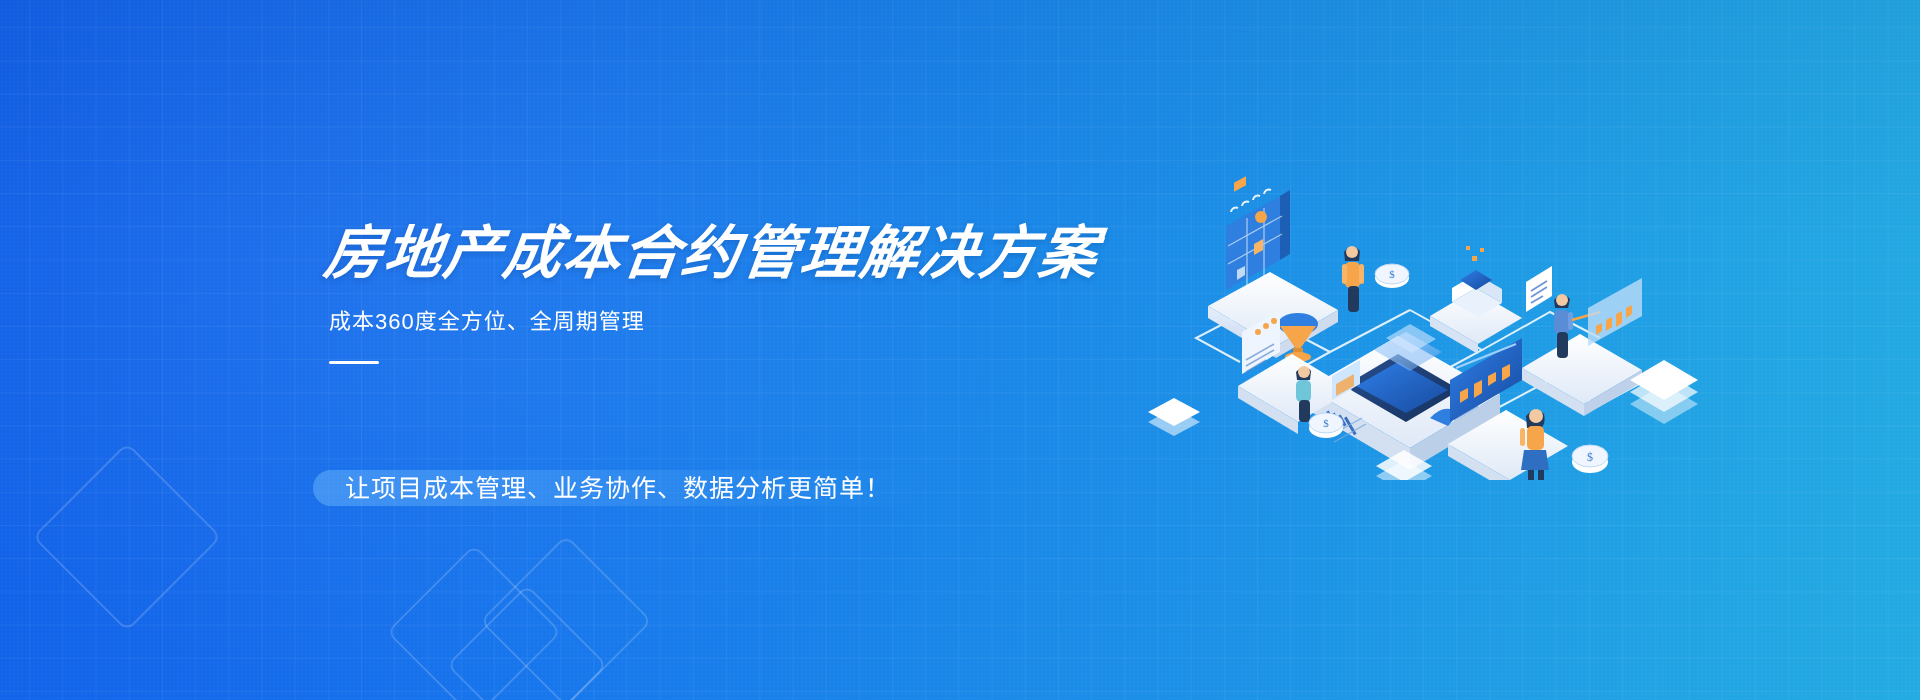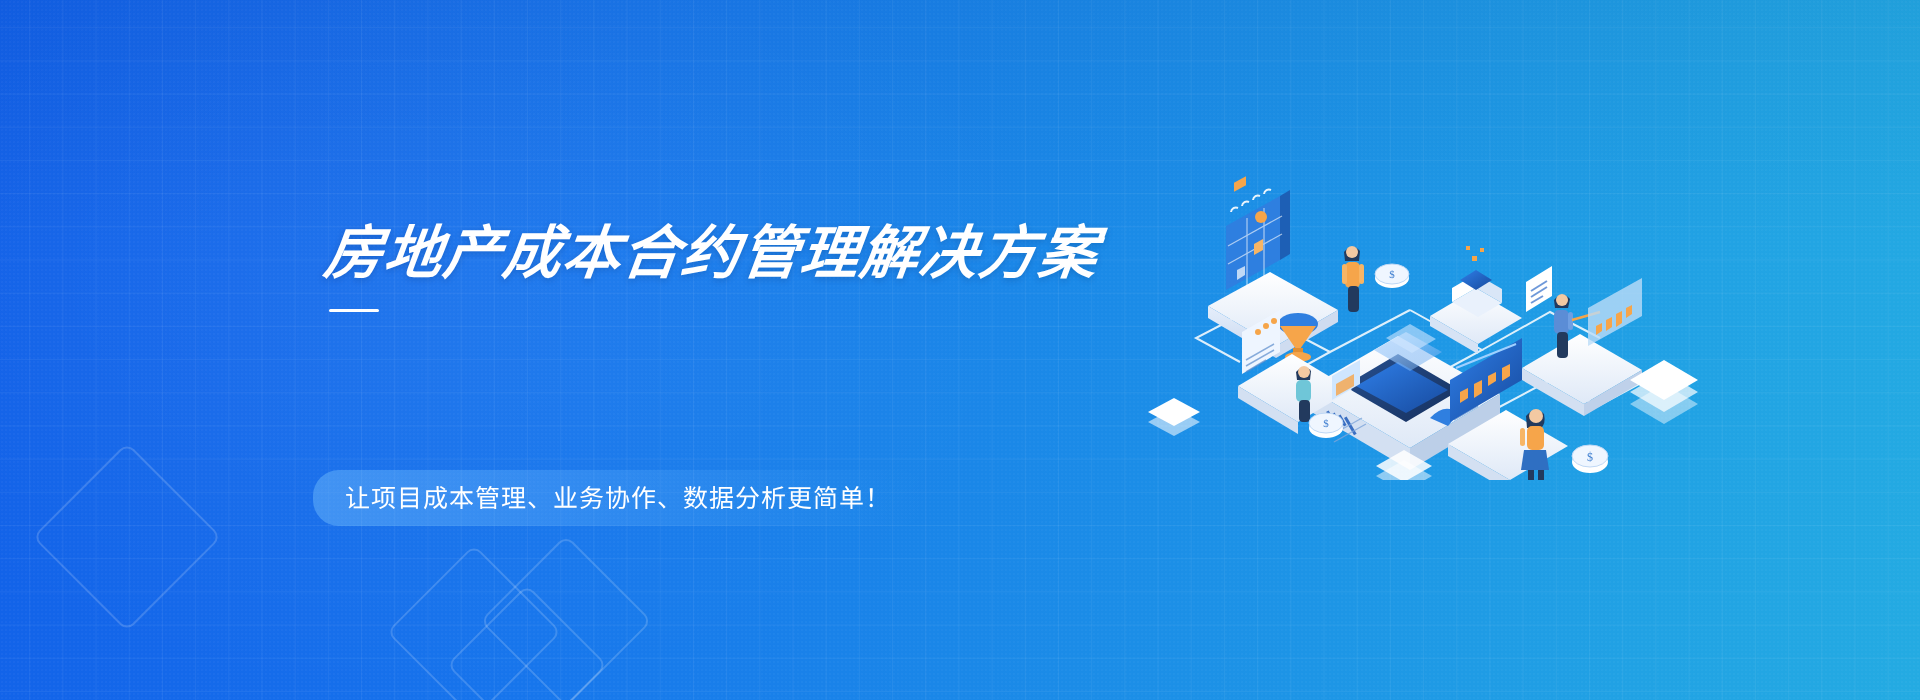--- a/index.html
+++ b/index.html
@@ -96,21 +96,21 @@
     margin: 24px 0 0 4px;
     width: 50px;
     height: 3px;
     background: #ffffff;
     border-radius: 2px;
   }
   .pill {
     position: absolute;
     left: 313px;
     top: 470px;
-    height: 56px;
+    height: 36px;
     min-width: 560px;
     display: flex;
     align-items: center;
     padding: 0 34px 4px 32px;
     border-radius: 26px;
     background: linear-gradient(90deg,
         rgba(125,200,255,0.40) 0%,
         rgba(120,195,255,0.26) 38%,
         rgba(120,195,255,0.10) 72%,
         rgba(120,195,255,0.00) 100%);
@@ -143,20 +143,21 @@
   <div class="grid-dots"></div>
   <div class="vignette"></div>
 
   <div class="diamond" style="left:60px;  top:470px; width:130px; height:130px;"></div>
   <div class="diamond" style="left:412px; top:570px; width:120px; height:120px;"></div>
   <div class="diamond" style="left:470px; top:608px; width:110px; height:110px;"></div>
   <div class="diamond" style="left:505px; top:560px; width:118px; height:118px;"></div>
 
   <div class="copy">
     <h1 class="headline">房地产成本合约管理解决方案</h1>
+    <p class="subhead">成本360度全方位、全周期管理</p>
     <div class="rule"></div>
   </div>
 
   <div class="pill">
     <span class="pill-text">让项目成本管理、业务协作、数据分析更简单！</span>
   </div>
 
   <div class="illustration">
     <svg viewBox="0 0 580 320" xmlns="http://www.w3.org/2000/svg" aria-hidden="true">
       <defs>

